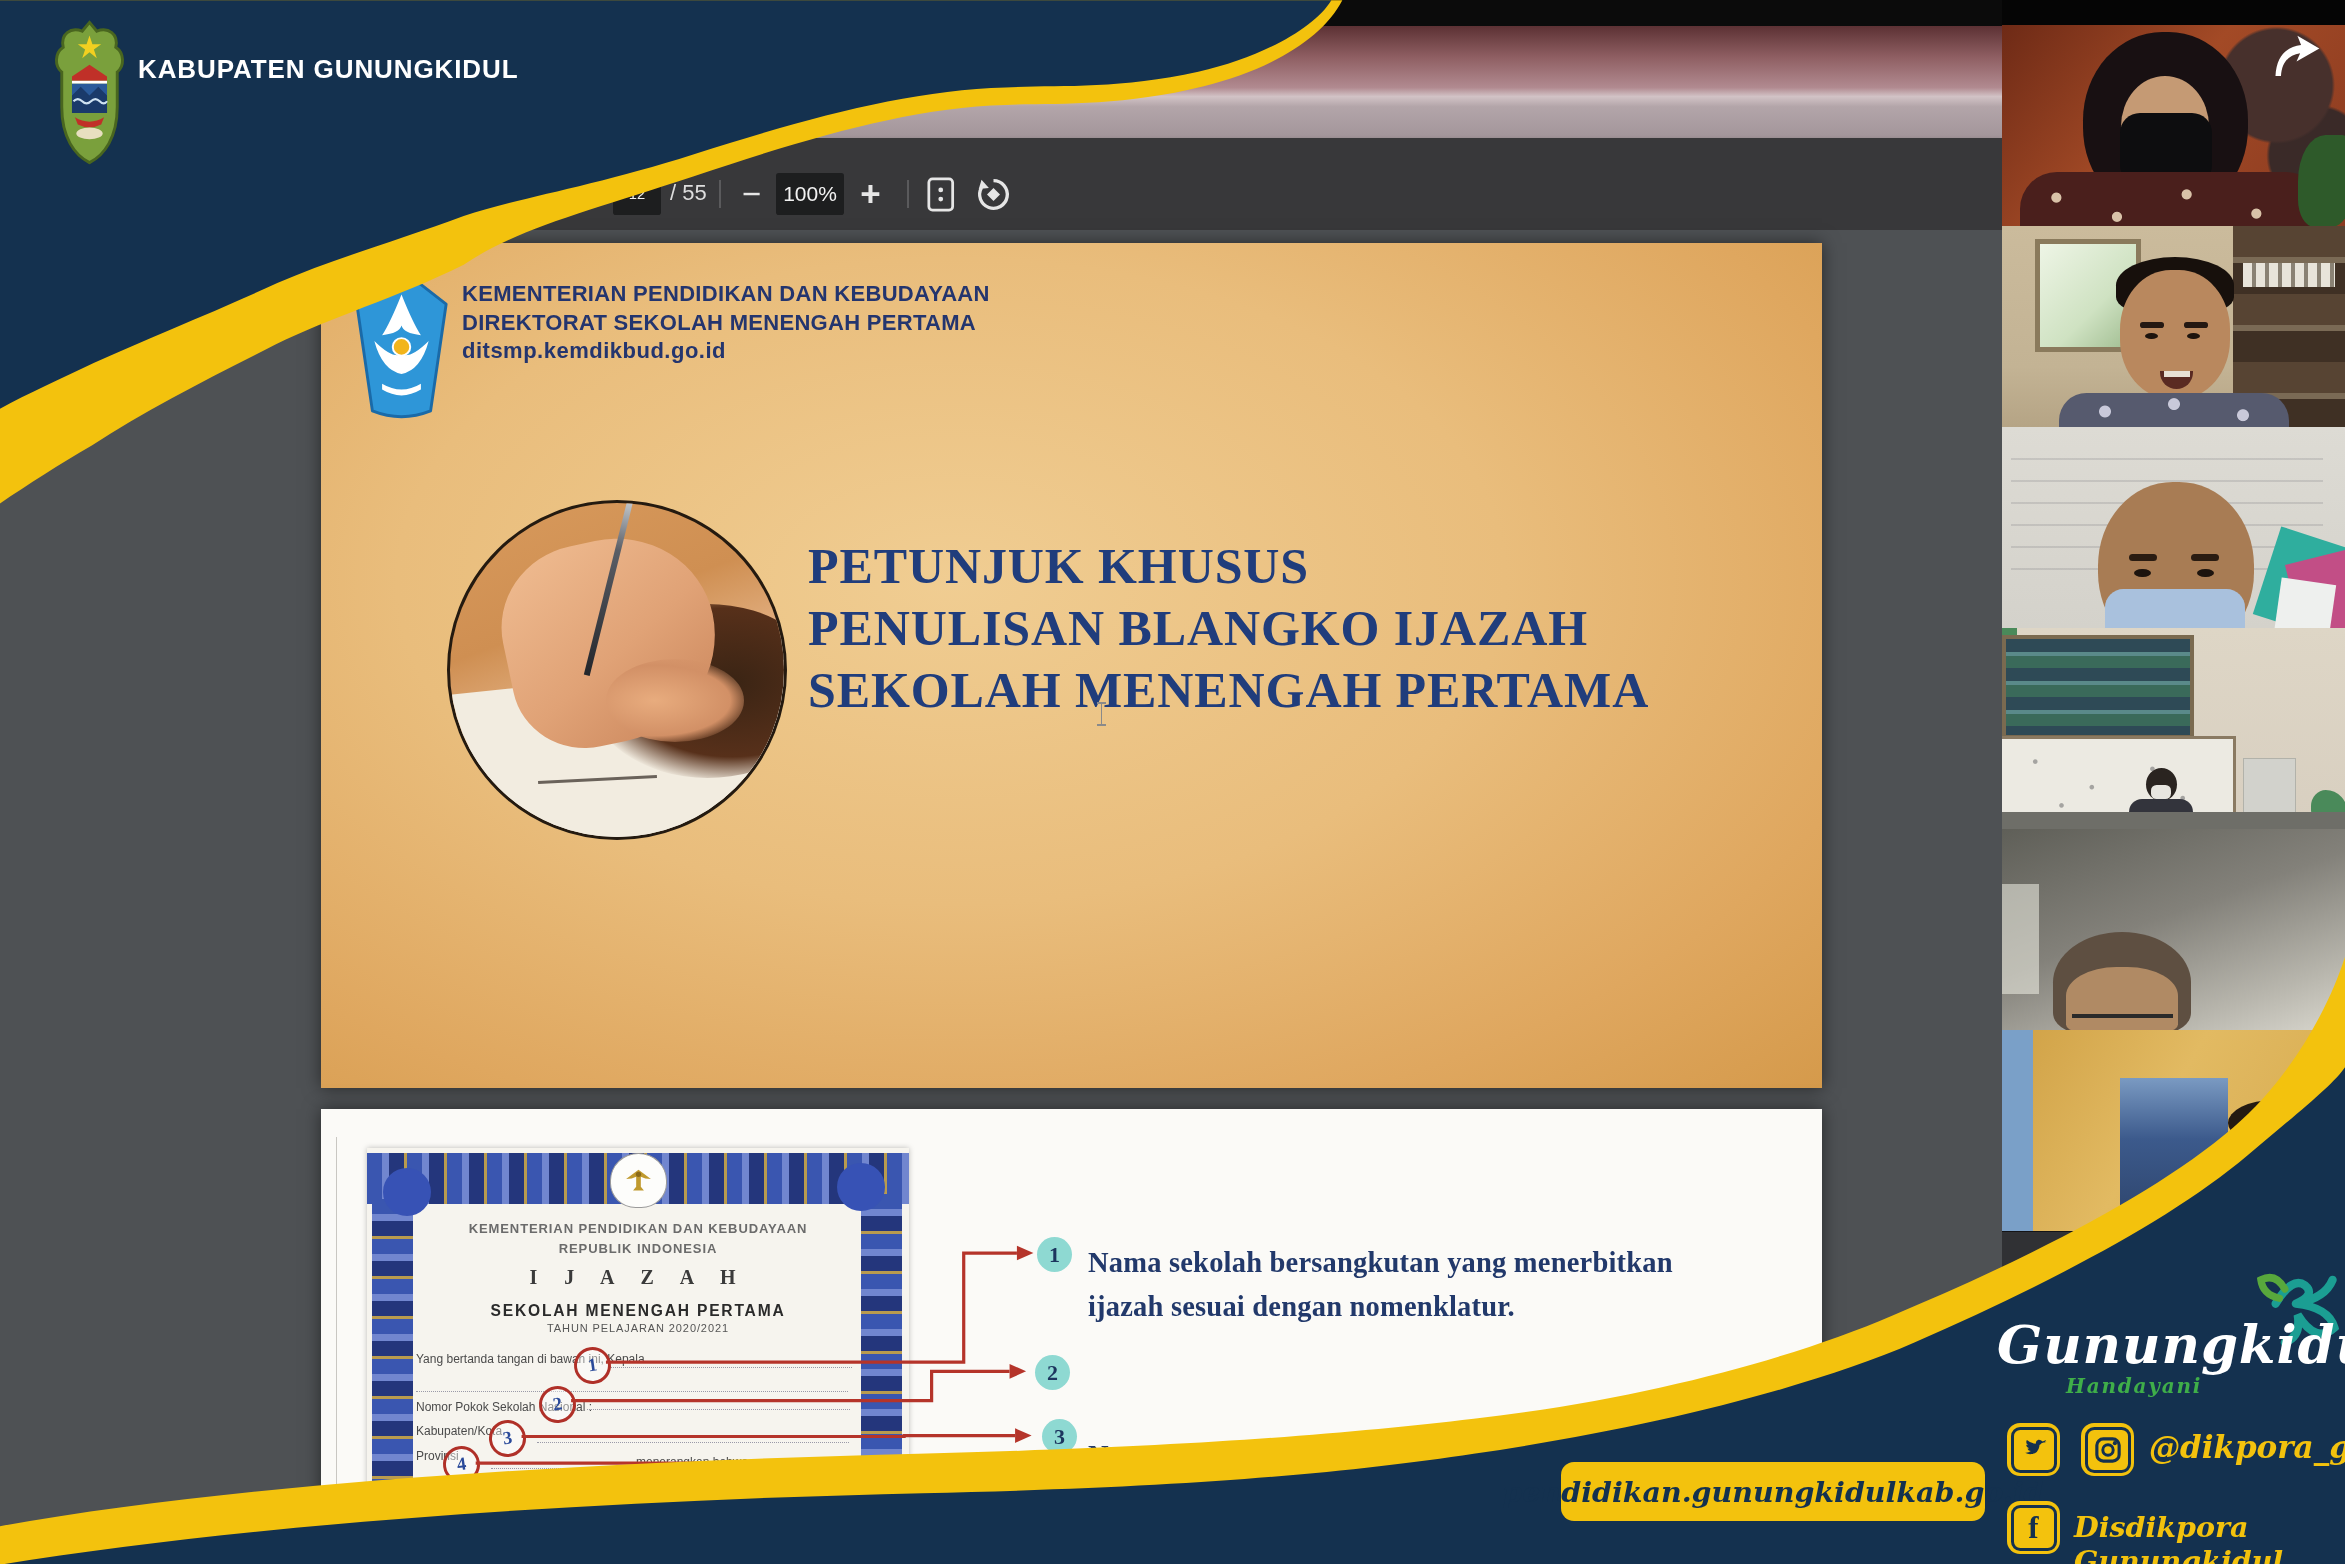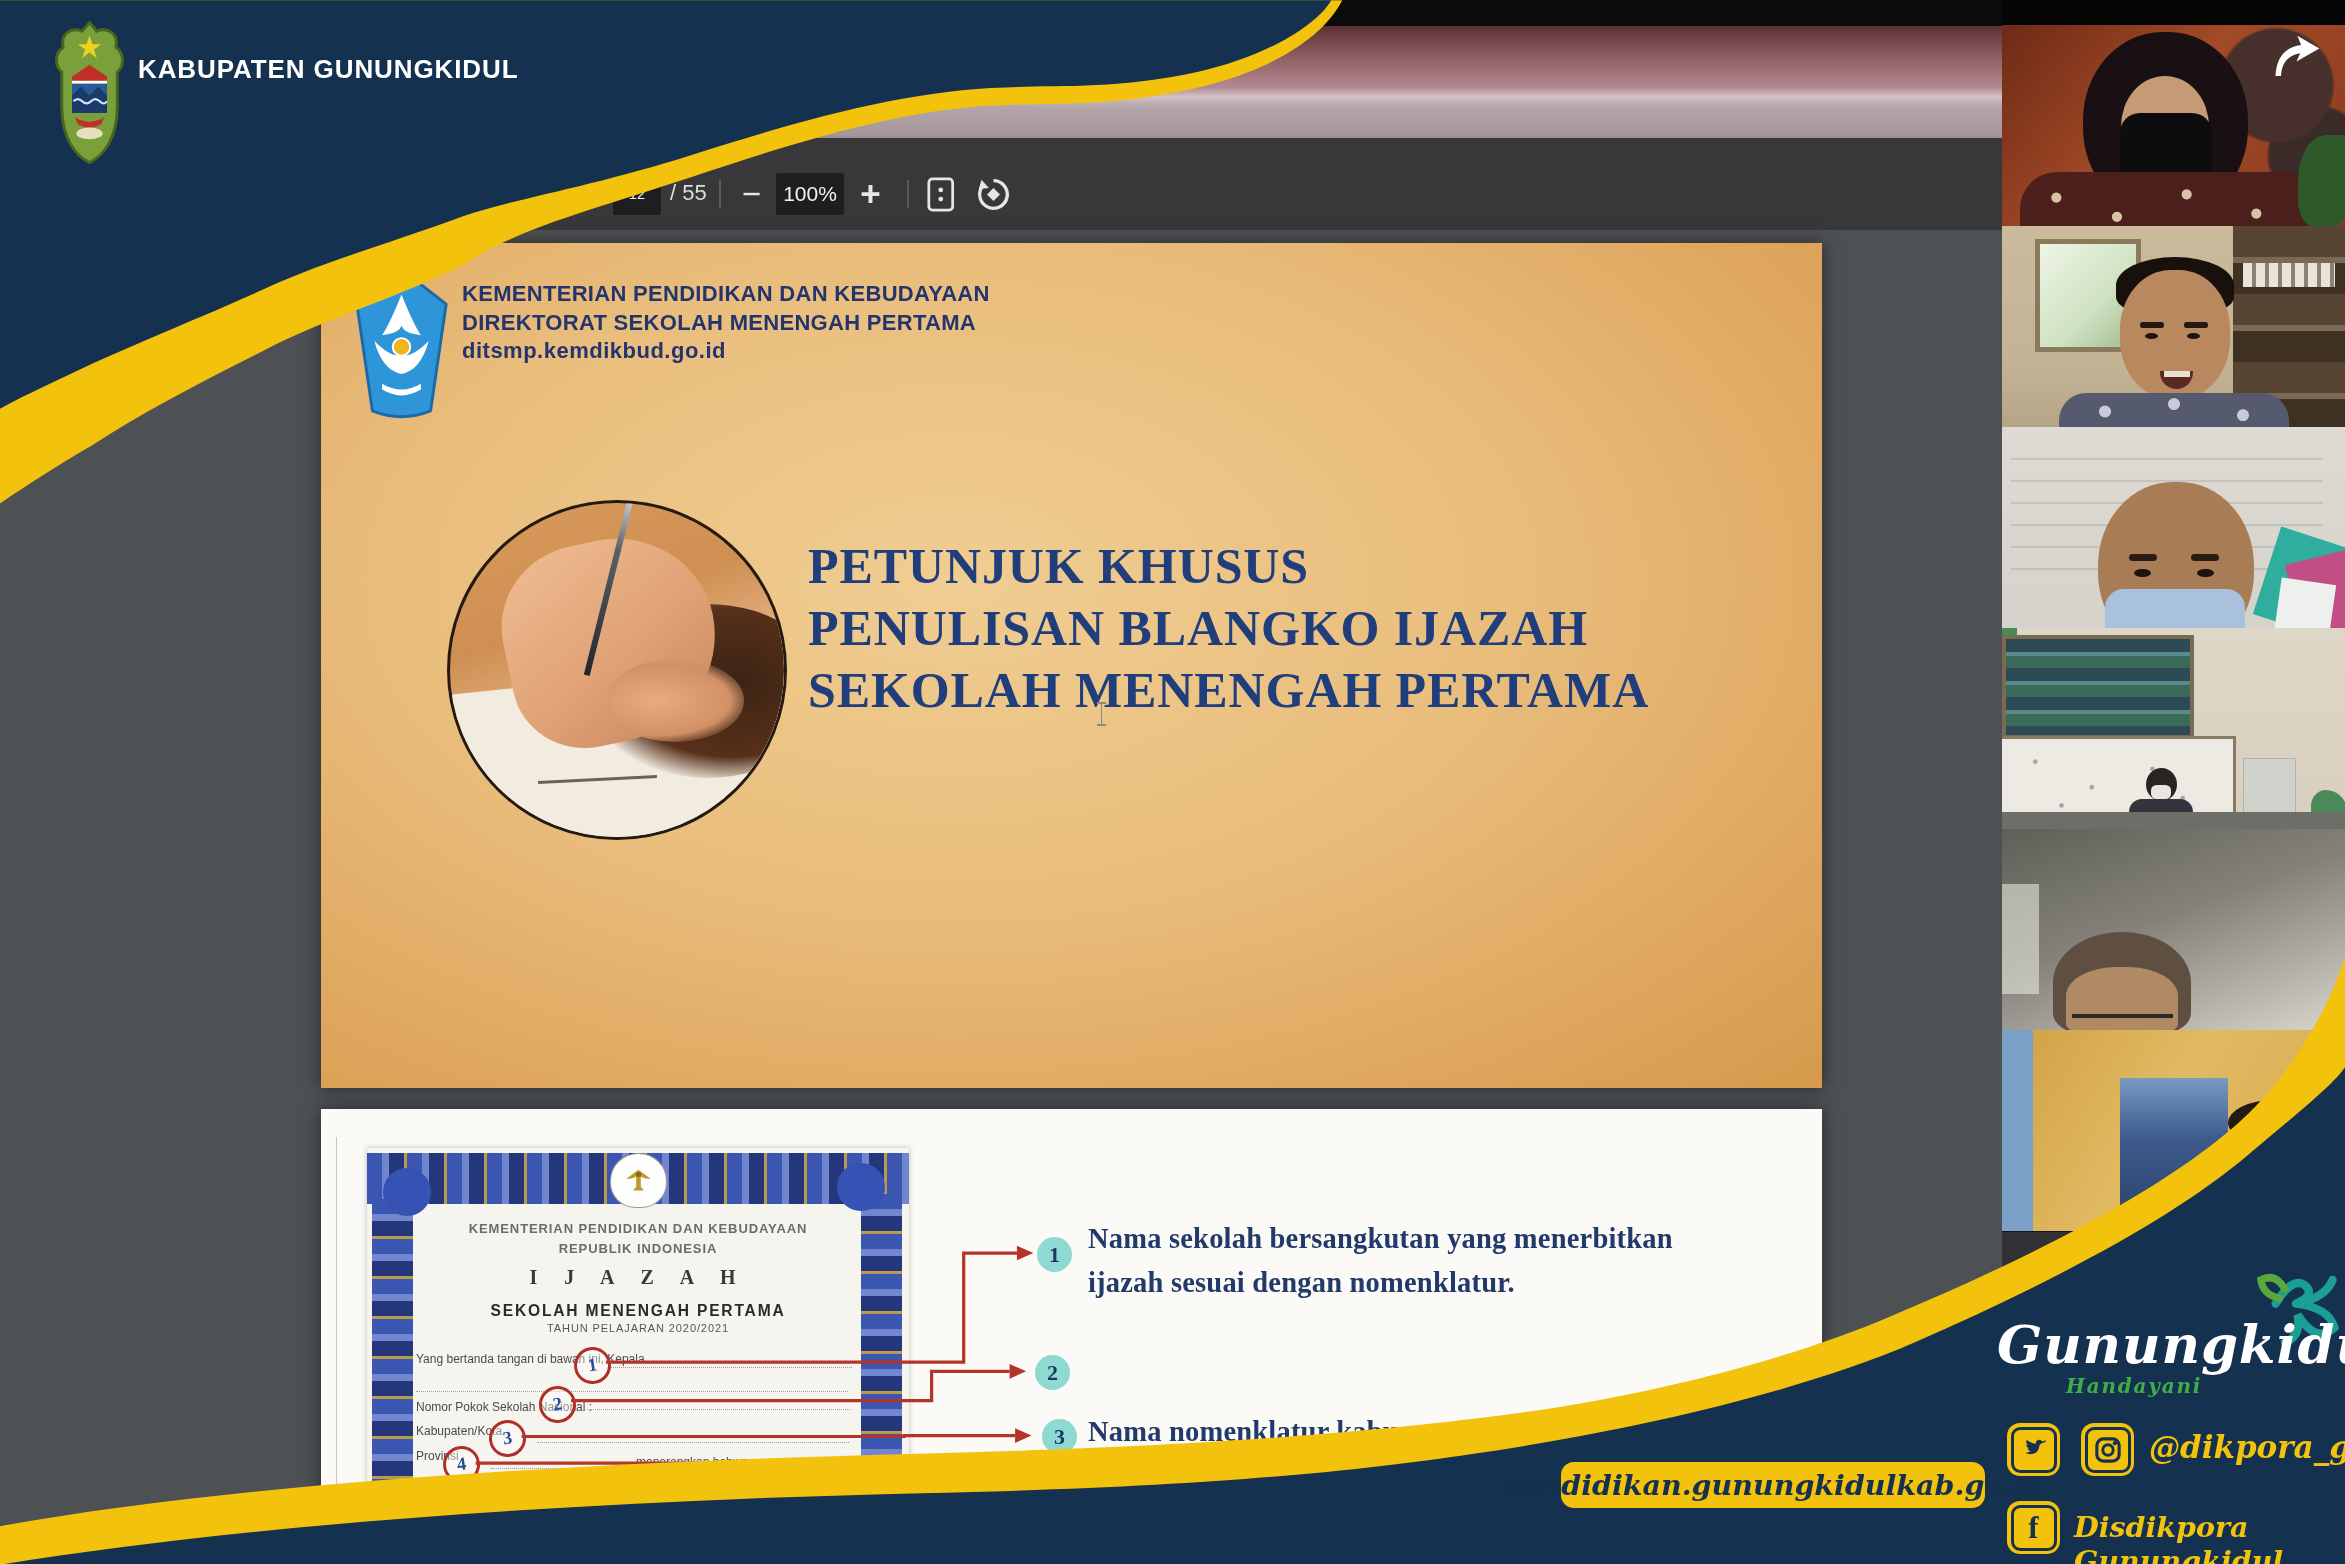--- a/index.html
+++ b/index.html
@@ -53,21 +53,21 @@
   
   .slide2{position:absolute;left:321px;top:1109px;width:1501px;height:455px;background:#fbfaf7;
     box-shadow:0 0 16.5px rgba(0,0,0,.5);}
   .slide2 .leftedge{position:absolute;left:14.7px;top:27.5px;width:1.8px;height:428px;background:#c9c7c2;}
   .slide2-title{position:absolute;left:634px;top:26px;width:882px;text-align:center;color:#1c355e;
     font-family:"Liberation Serif",serif;font-weight:bold;font-size:34px;line-height:42px;}
   .item-circle{position:absolute;width:35px;height:35px;border-radius:50%;background:#8ed9d2;
     color:#1c355e;font-weight:bold;font-size:22px;display:flex;align-items:center;justify-content:center;
     font-family:"Liberation Serif",serif;}
   .item-text{position:absolute;color:#22396b;font-family:"Liberation Serif",serif;font-weight:bold;
-    font-size:28.5px;line-height:44px;letter-spacing:0.2px;}
+    font-size:28.5px;line-height:44px;letter-spacing:0.2px;margin-top:24px;}
 
   
   .cert{position:absolute;left:46px;top:39px;width:542px;height:432px;background:#f6f4ee;
     box-shadow:0 0 5.5px rgba(0,0,0,.25);}
   .cert .band-top{position:absolute;left:0;top:4.6px;width:542px;height:51px;
     background:repeating-linear-gradient(90deg,#3a56b0 0 14.7px,#7186cf 14.7px 22px,#24367c 22px 37px,#b99b4e 37px 40px);}
   .cert .band-left{position:absolute;left:4.6px;top:51px;width:41px;height:381px;
     background:repeating-linear-gradient(180deg,#3a56b0 0 14.7px,#7186cf 14.7px 22px,#24367c 22px 37px,#b99b4e 37px 40px);}
   .cert .band-right{position:absolute;left:494px;top:46px;width:41px;height:386px;
     background:repeating-linear-gradient(180deg,#3a56b0 0 14.7px,#7186cf 14.7px 22px,#24367c 22px 37px,#b99b4e 37px 40px);}
@@ -177,21 +177,21 @@
   .share-ic{position:absolute;left:268px;top:7.3px;width:53px;height:46px;}
 
   
   .frame-svg{position:absolute;left:0;top:0;z-index:50;pointer-events:none;}
   .crest{position:absolute;left:53px;top:18.4px;width:73px;height:149px;z-index:60;}
   .agency{position:absolute;left:138px;top:51px;z-index:60;color:#fff;}
   .agency .l1{font-size:42px;font-weight:bold;letter-spacing:1.8px;line-height:44px;}
   .agency .l2{font-size:26px;font-weight:bold;letter-spacing:0.9px;line-height:37px;}
 
   
-  .web-box{position:absolute;left:1561px;top:1462px;width:424px;height:46px;z-index:60;
+  .web-box{position:absolute;left:1561px;top:1462px;width:424px;height:59px;z-index:60;
      background:#f3c20d;border-radius:13px;display:flex;align-items:center;justify-content:center;}
   .web-box span{color:#14314f;font-family:"DejaVu Serif",serif;font-style:italic;font-weight:bold;font-size:28.5px;}
   .gk-brand{position:absolute;left:1997px;top:1313px;width:321px;text-align:center;z-index:60;color:#fff;
      font-family:"DejaVu Serif",serif;font-style:italic;font-weight:bold;font-size:53px;letter-spacing:0.9px;}
   .gk-tag{position:absolute;left:2066px;top:1374px;z-index:60;color:#3fae49;
      font-family:"DejaVu Serif",serif;font-style:italic;font-weight:bold;font-size:20px;letter-spacing:1.8px;}
   .gk-orn{position:absolute;left:2248px;top:1267px;z-index:60;}
   .soc-ic{position:absolute;width:53px;height:53px;border-radius:13px;background:#f3c20d;z-index:60;
      display:flex;align-items:center;justify-content:center;}
   .soc-ic .inner{width:40px;height:40px;border-radius:9.2px;border:3.7px solid #14314f;

